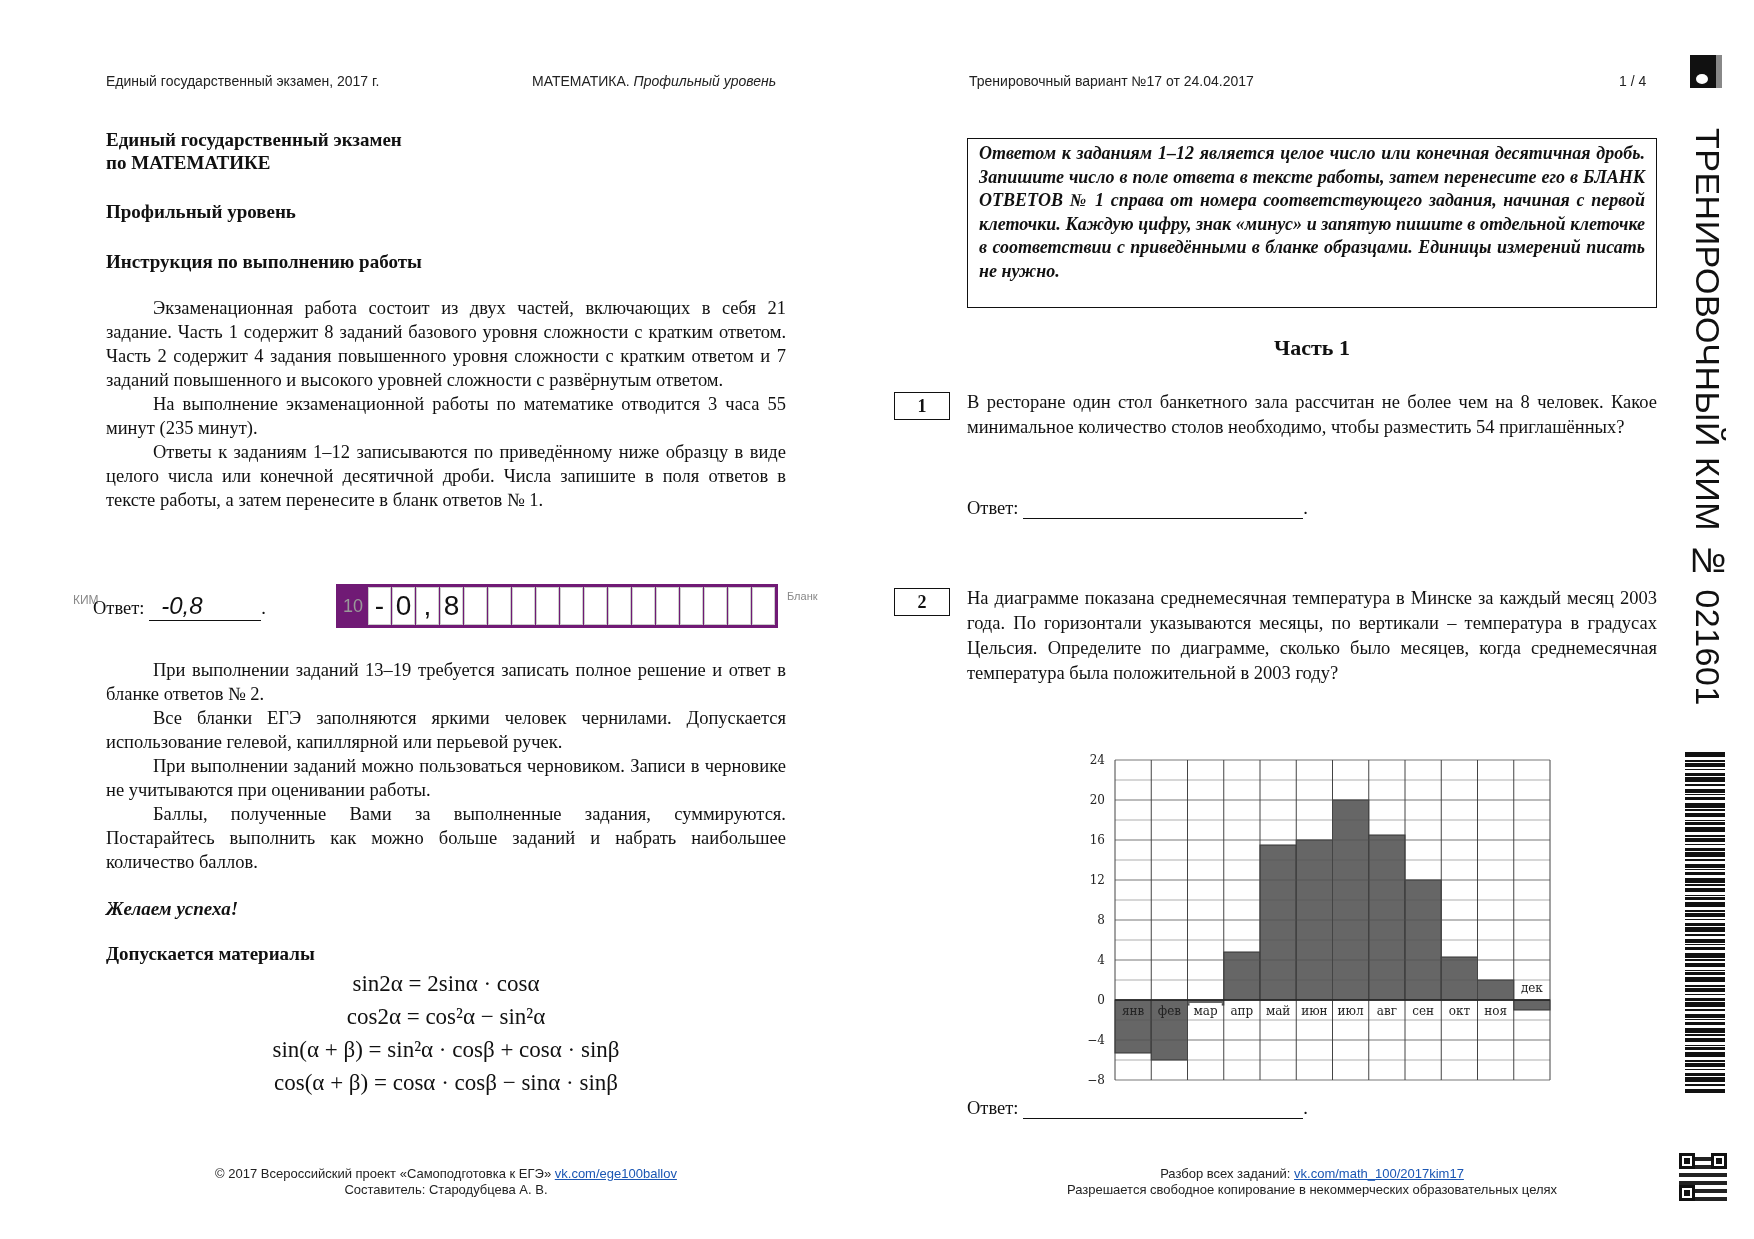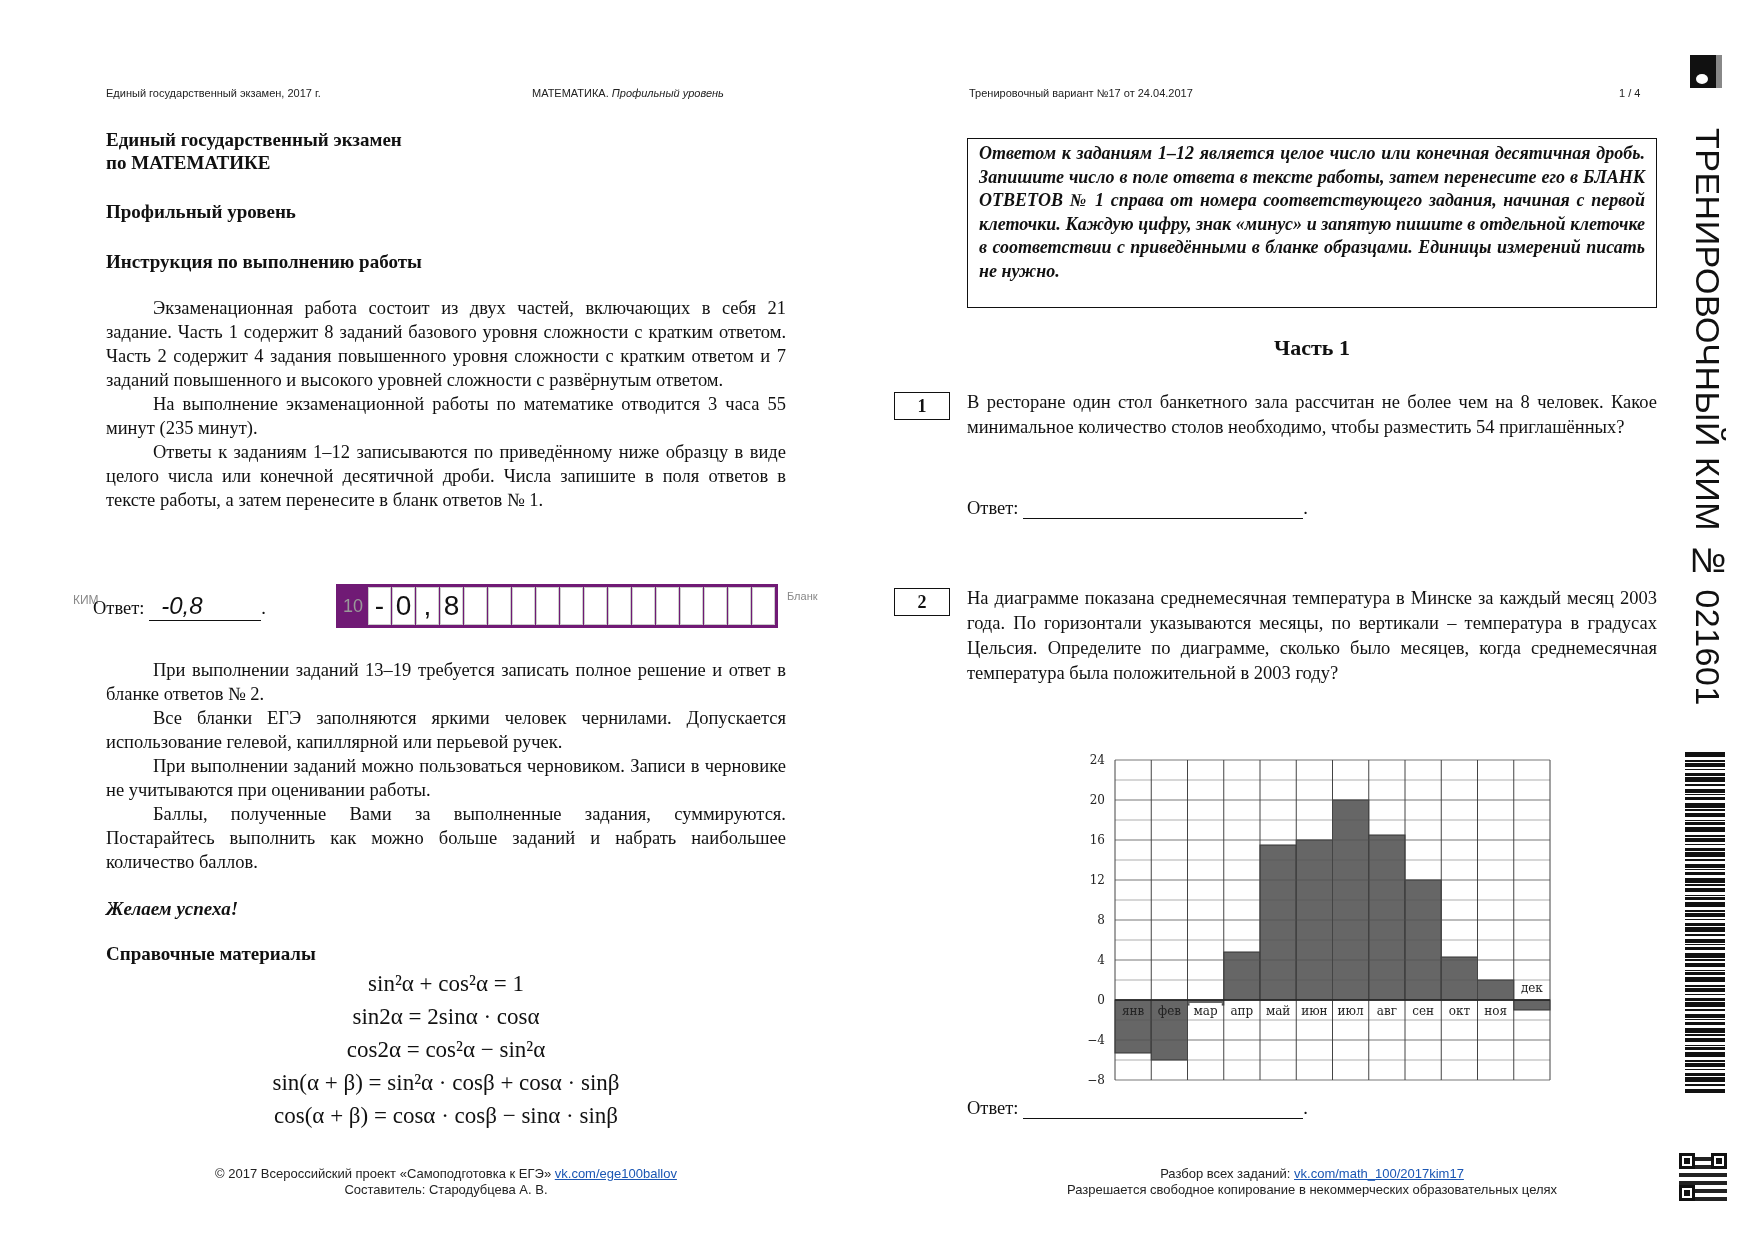--- a/index.html
+++ b/index.html
@@ -1,18 +1,18 @@
 <!DOCTYPE html>
 <html><head>
 <meta charset="utf-8">
 <style>
   html, body { margin:0; padding:0; background:#fff; }
   body { width:1754px; height:1239px; position:relative; overflow:hidden; color:#111; font-family:"Liberation Serif", serif; }
   .abs { position:absolute; }
-  .hdr { font-family:"Liberation Sans", sans-serif; font-size:11px; top:87px; color:#222; }
+  .hdr { font-family:"Liberation Sans", sans-serif; font-size:14px; top:73px; color:#222; }
   .hdr i { font-style:italic; }
   .title { left:106px; width:680px; font-weight:bold; font-size:19px; line-height:23px; }
   .para { left:106px; width:680px; font-size:18.5px; line-height:24px; text-align:justify; }
   .para p { margin:0; text-indent:47px; }
   .kim-label { font-family:"Liberation Sans", sans-serif; font-size:12px; color:#888; }
   .answer-line { display:inline-block; border-bottom:1.5px solid #111; }
   .hand { font-family:"Liberation Sans", sans-serif; font-style:italic; font-size:24px; }
   .grid-form { display:flex; background:#701a75; padding:3px; left:336px; top:584px; height:38px; }
   .grid-form .lbl { width:28px; color:#999; font-family:"Liberation Sans", sans-serif; font-size:18px; display:flex; align-items:center; justify-content:center; }
   .grid-form .cell { width:23px; height:38px; margin-left:1px; background:#fff; border:1px solid #ccc; box-sizing:border-box; display:flex; align-items:center; justify-content:center; font-family:"Liberation Sans", sans-serif; font-size:28px; }
@@ -76,24 +76,23 @@
 <div class="abs kim-label" style="left:787px;top:590px;font-size:11px;">Бланк</div>
 
 <div class="abs para" style="top:658px;">
   <p>При выполнении заданий 13–19 требуется записать полное решение и ответ в бланке ответов № 2.</p>
   <p>Все бланки ЕГЭ заполняются яркими человек чернилами. Допускается использование гелевой, капиллярной или перьевой ручек.</p>
   <p>При выполнении заданий можно пользоваться черновиком. Записи в черновике не учитываются при оценивании работы.</p>
   <p>Баллы, полученные Вами за выполненные задания, суммируются. Постарайтесь выполнить как можно больше заданий и набрать наибольшее количество баллов.</p>
 </div>
 
 <div class="abs title" style="top:897px;font-style:italic;">Желаем успеха!</div>
-<div class="abs title" style="top:942px;">Справочные материалы</div>
+<div class="abs title" style="top:942px;">Допускается материалы</div>
 
 <div class="abs formula" style="top:967px;">
-  <div>sin²α + cos²α = 1</div>
   <div>sin2α = 2sinα · cosα</div>
   <div>cos2α = cos²α − sin²α</div>
   <div>sin(α + β) = sin²α · cosβ + cosα · sinβ</div>
   <div>cos(α + β) = cosα · cosβ − sinα · sinβ</div>
 </div>
 
 <div class="abs infobox">Ответом к заданиям 1–12 является целое число или конечная десятичная дробь. Запишите число в поле ответа в тексте работы, затем перенесите его в БЛАНК ОТВЕТОВ № 1 справа от номера соответствующего задания, начиная с первой клеточки. Каждую цифру, знак «минус» и запятую пишите в отдельной клеточке в соответствии с приведёнными в бланке образцами. Единицы измерений писать не нужно.</div>
 <div class="abs" style="left:967px;width:690px;top:335px;text-align:center;font-weight:bold;font-size:22px;">Часть 1</div>
 
 <div class="abs task-num" style="left:894px;top:392px;">1</div>

